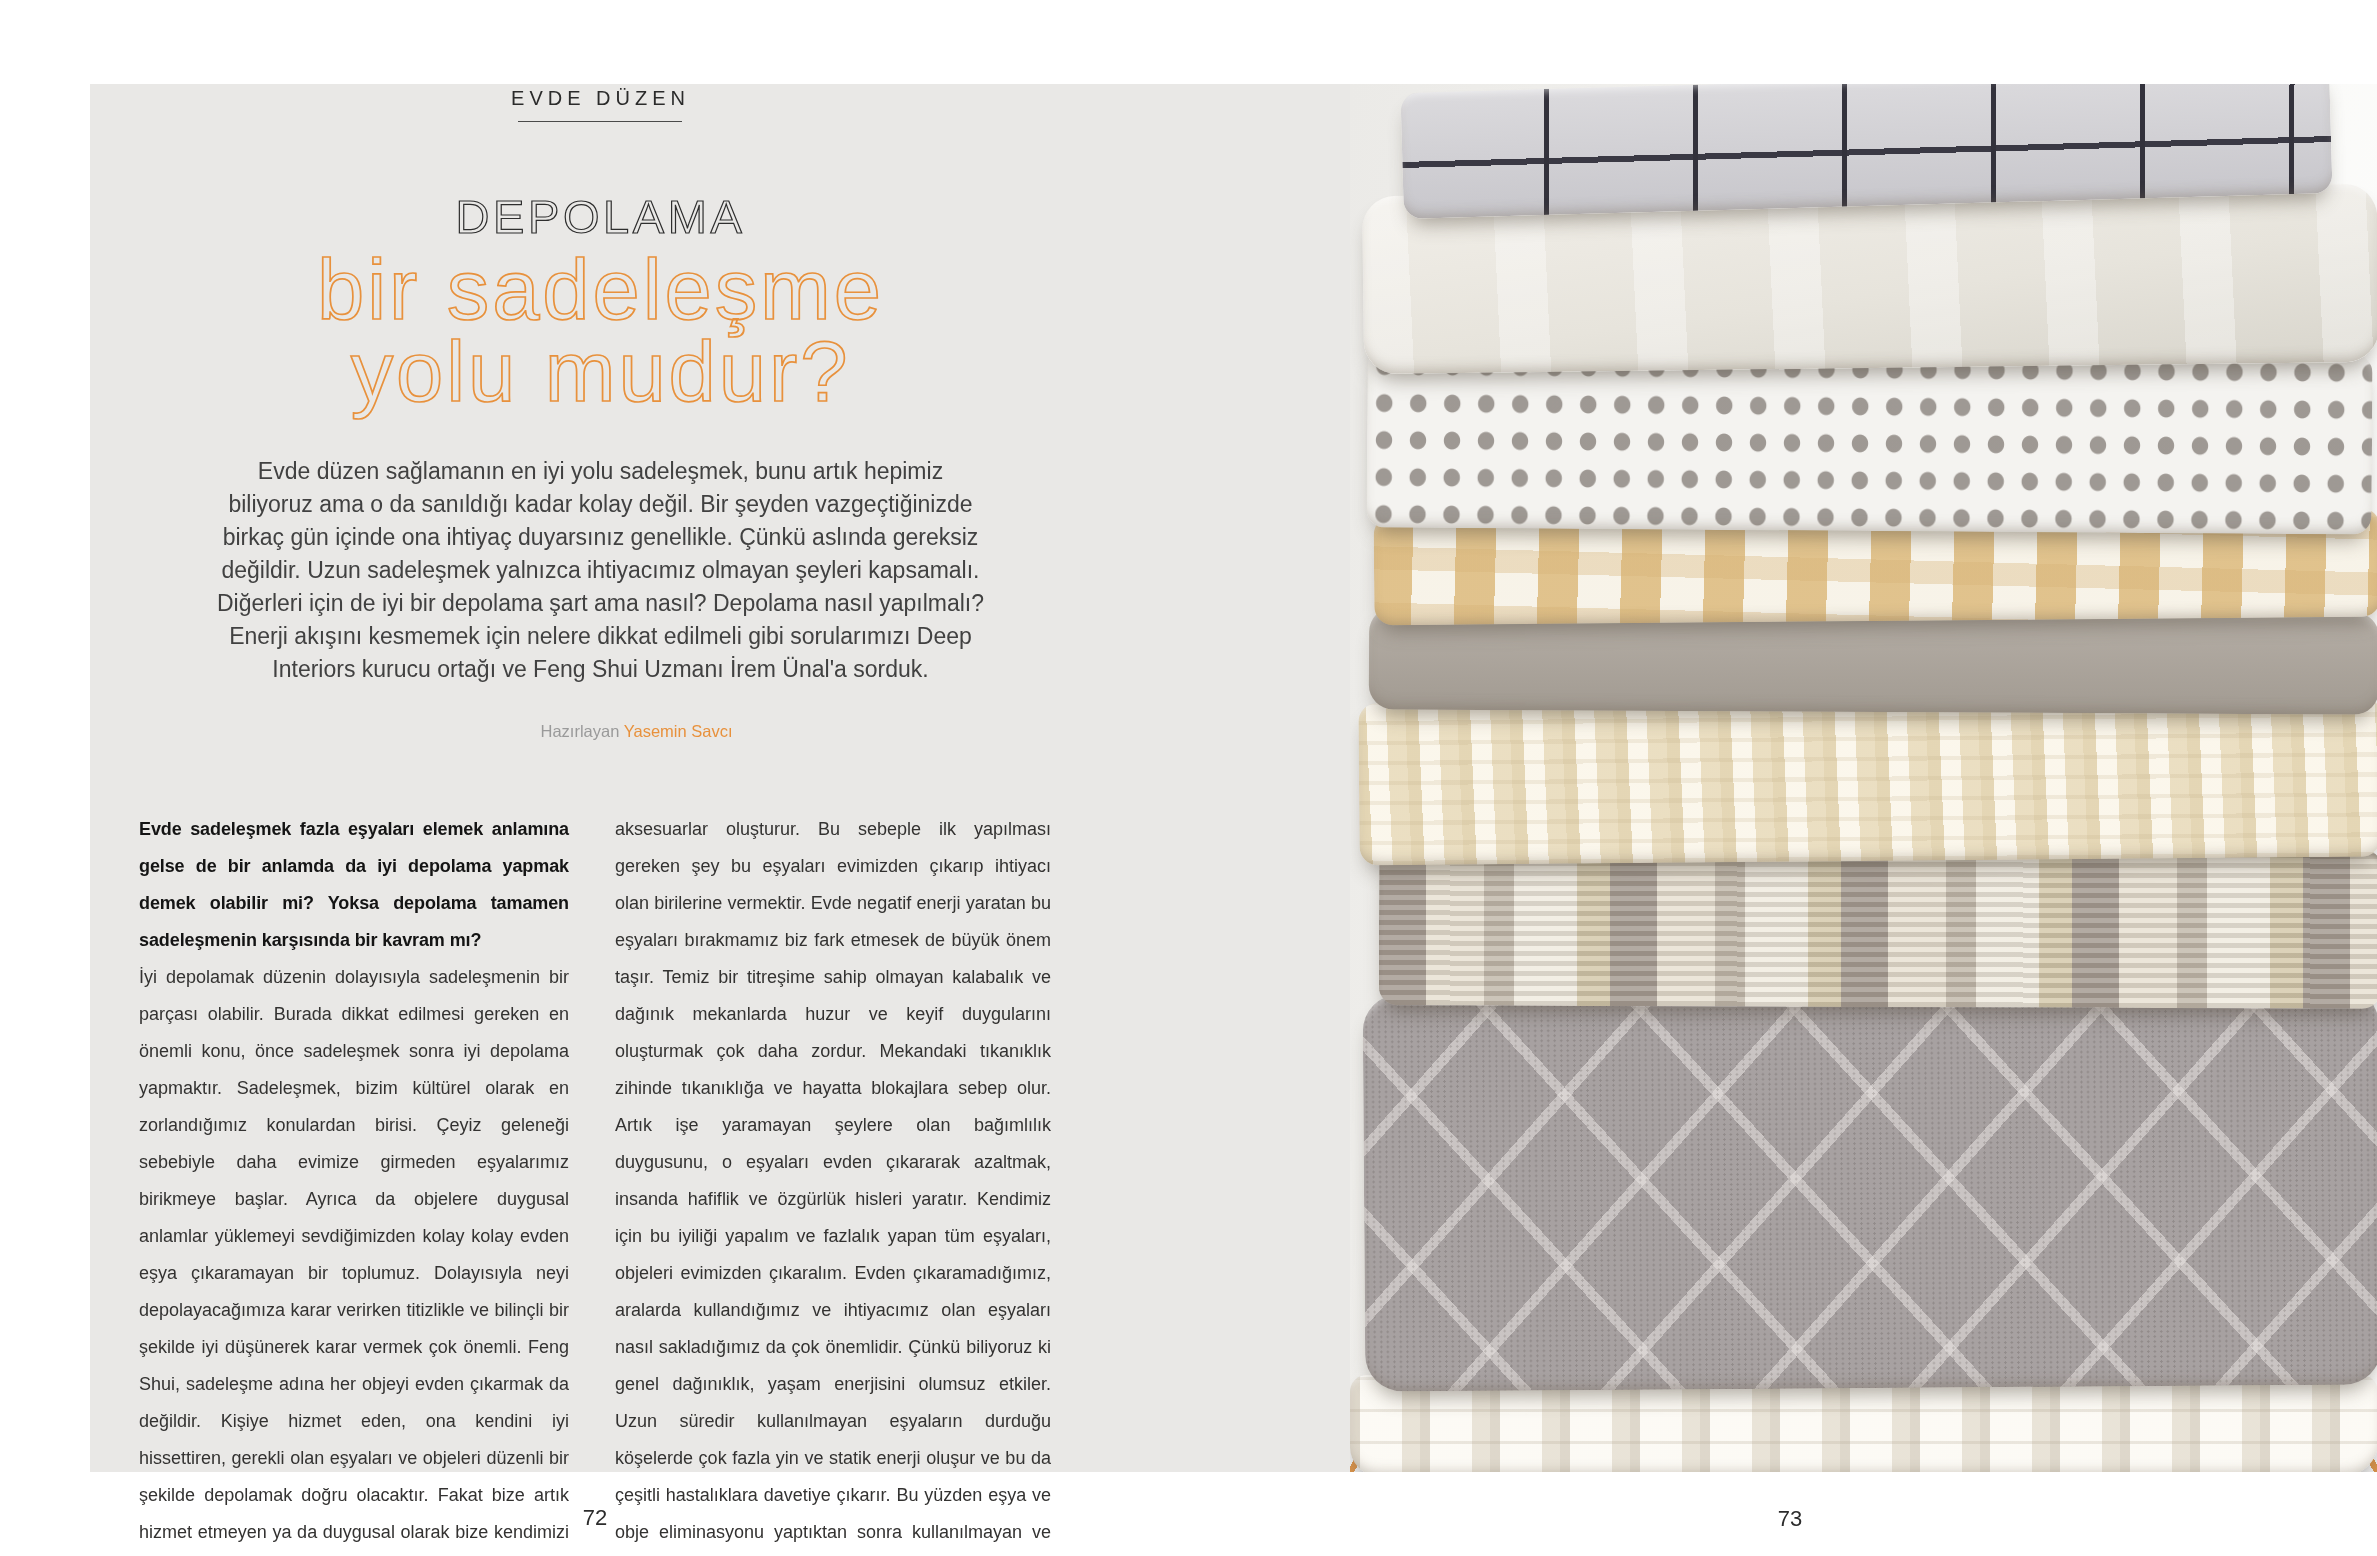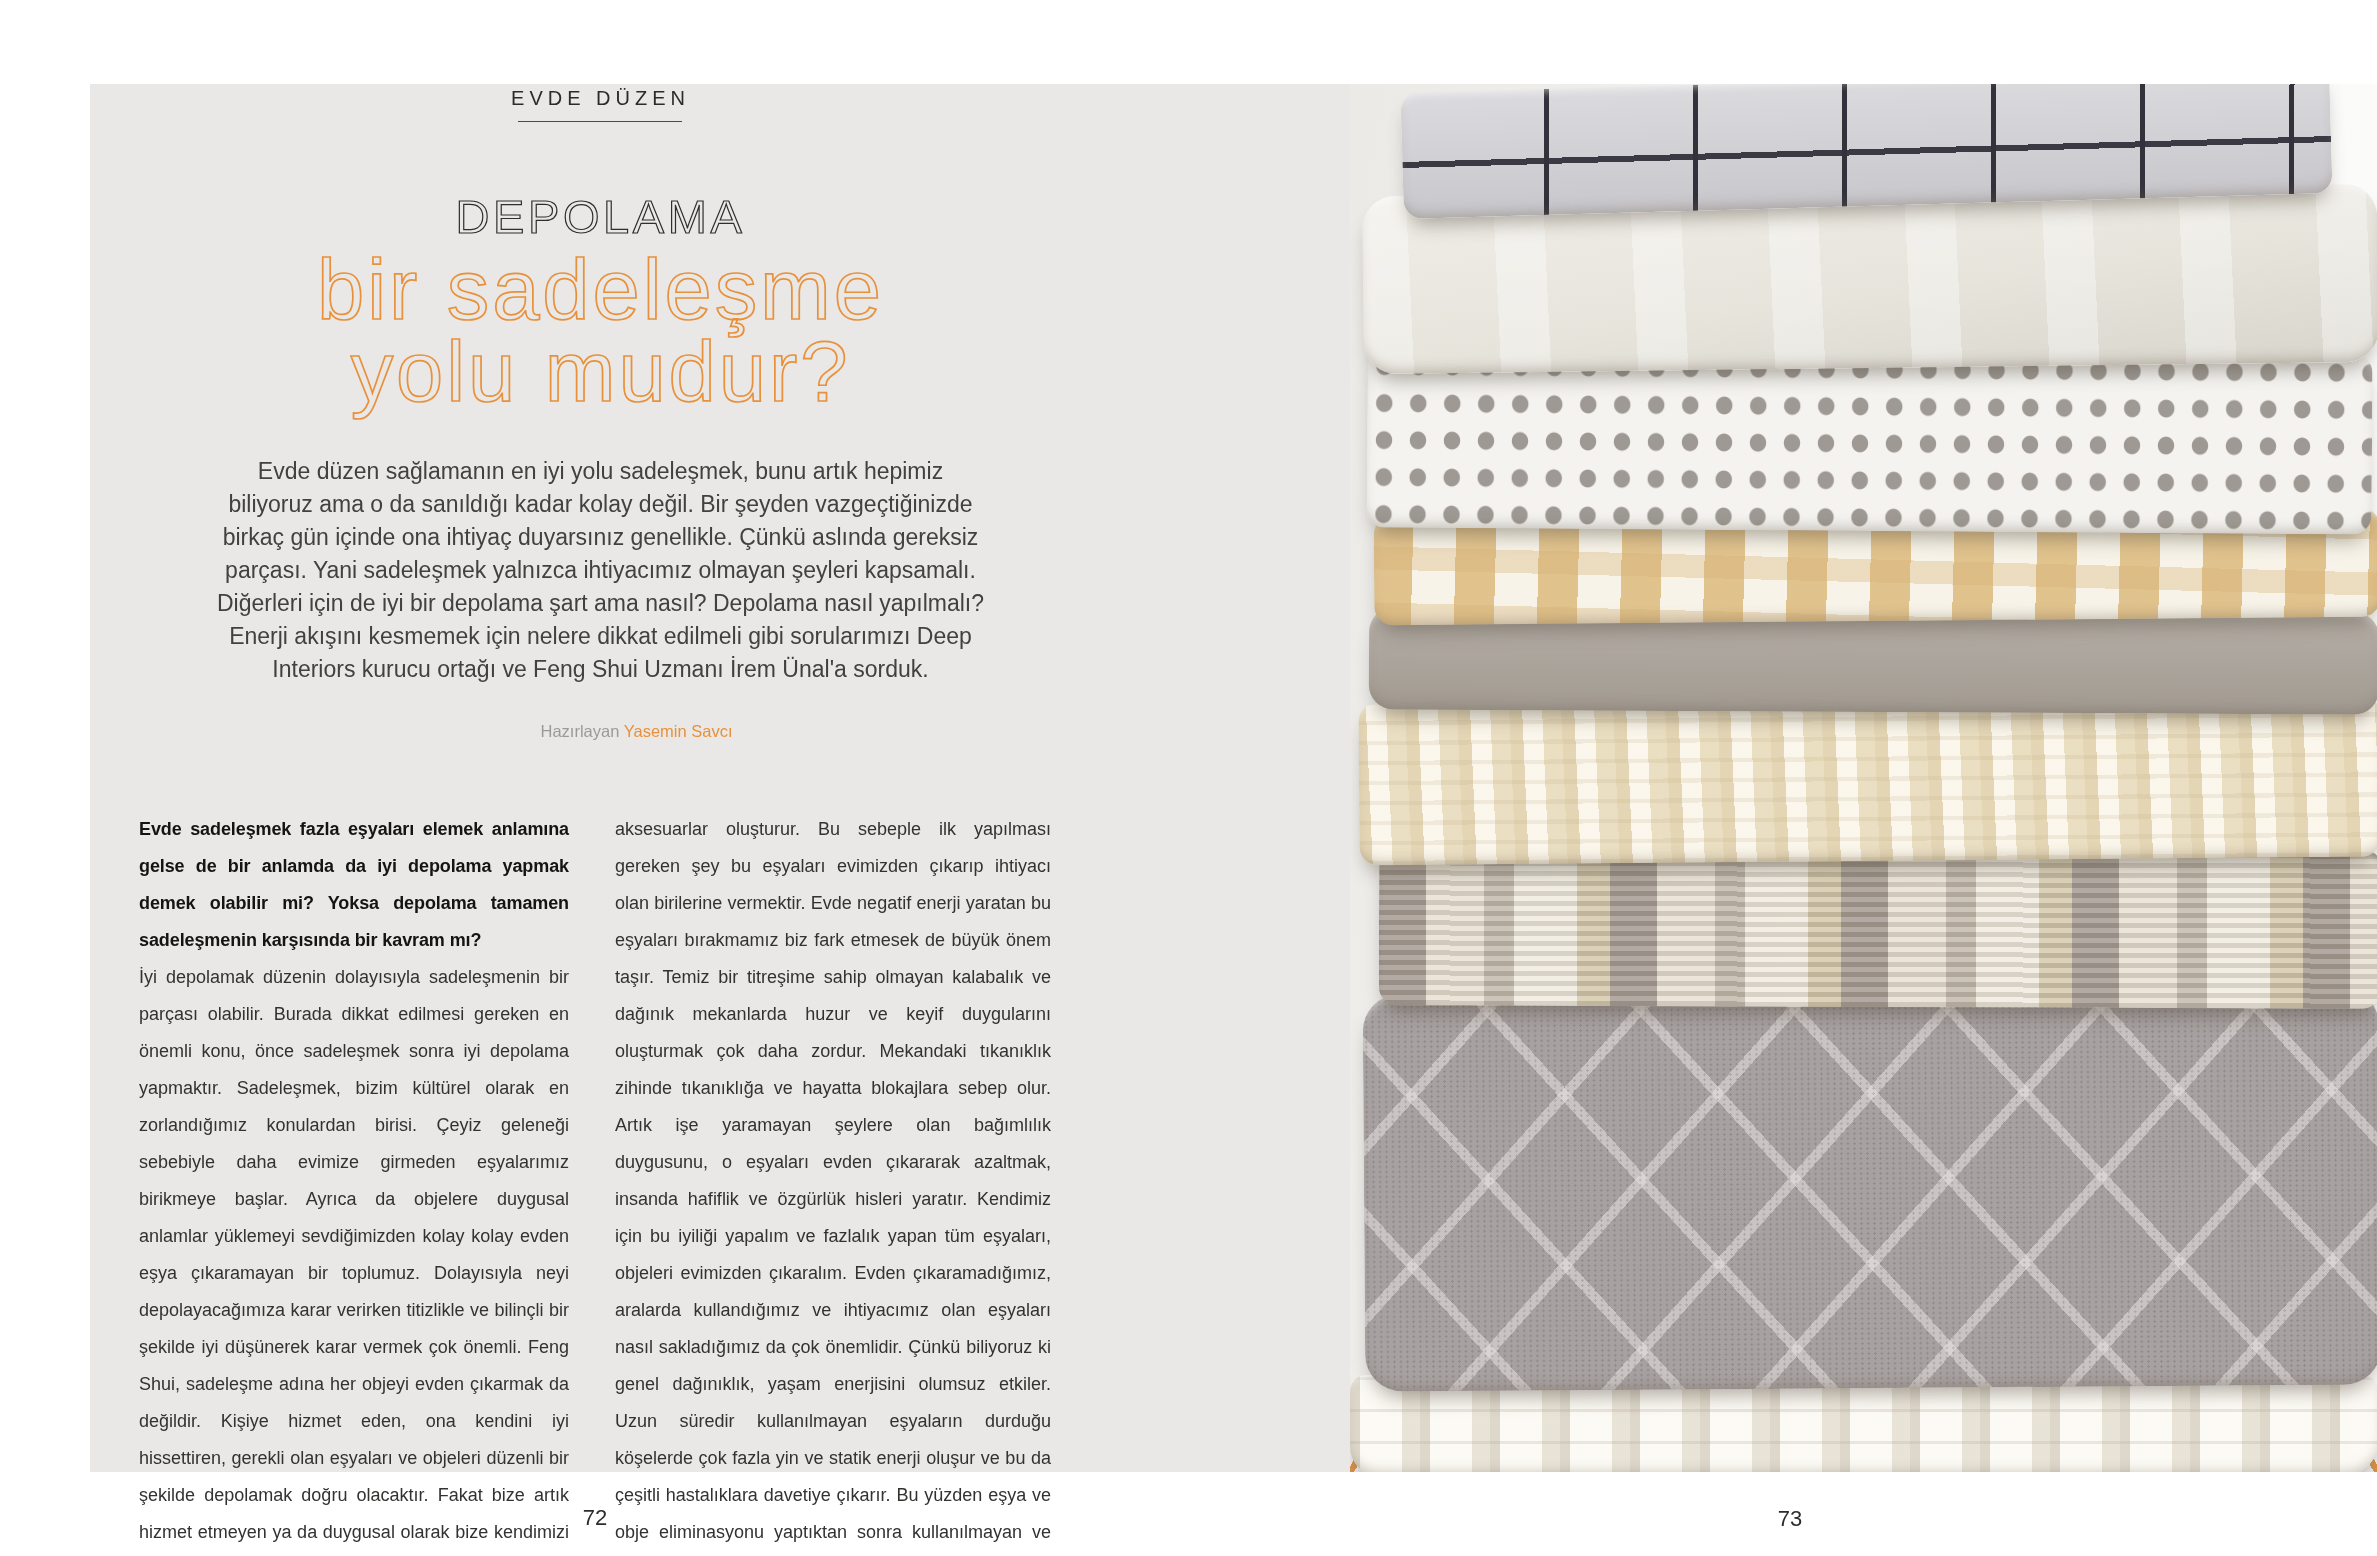--- a/index.html
+++ b/index.html
@@ -133,21 +133,21 @@
   <div class="abs section-underline"></div>
 
   <div class="abs title-black">DEPOLAMA</div>
   <div class="abs title-orange l1">bir sadeleşme</div>
   <div class="abs title-orange l2">yolu mudur?</div>
 
   <div class="abs intro">
     <div>Evde düzen sağlamanın en iyi yolu sadeleşmek, bunu artık hepimiz</div>
     <div>biliyoruz ama o da sanıldığı kadar kolay değil. Bir şeyden vazgeçtiğinizde</div>
     <div>birkaç gün içinde ona ihtiyaç duyarsınız genellikle. Çünkü aslında gereksiz</div>
-    <div>parçası. Yani sadeleşmek yalnızca ihtiyacımız olmayan şeyleri kapsamalı.</div>
+    <div>değildir. Uzun sadeleşmek yalnızca ihtiyacımız olmayan şeyleri kapsamalı.</div>
     <div>Diğerleri için de iyi bir depolama şart ama nasıl? Depolama nasıl yapılmalı?</div>
     <div>Enerji akışını kesmemek için nelere dikkat edilmeli gibi sorularımızı Deep</div>
     <div>Interiors kurucu ortağı ve Feng Shui Uzmanı İrem Ünal'a sorduk.</div>
   </div>
 
   <div class="abs byline">
     <span class="prefix">Hazırlayan</span><span class="name">Yasemin Savcı</span>
   </div>
 
   <div class="abs col col1">

